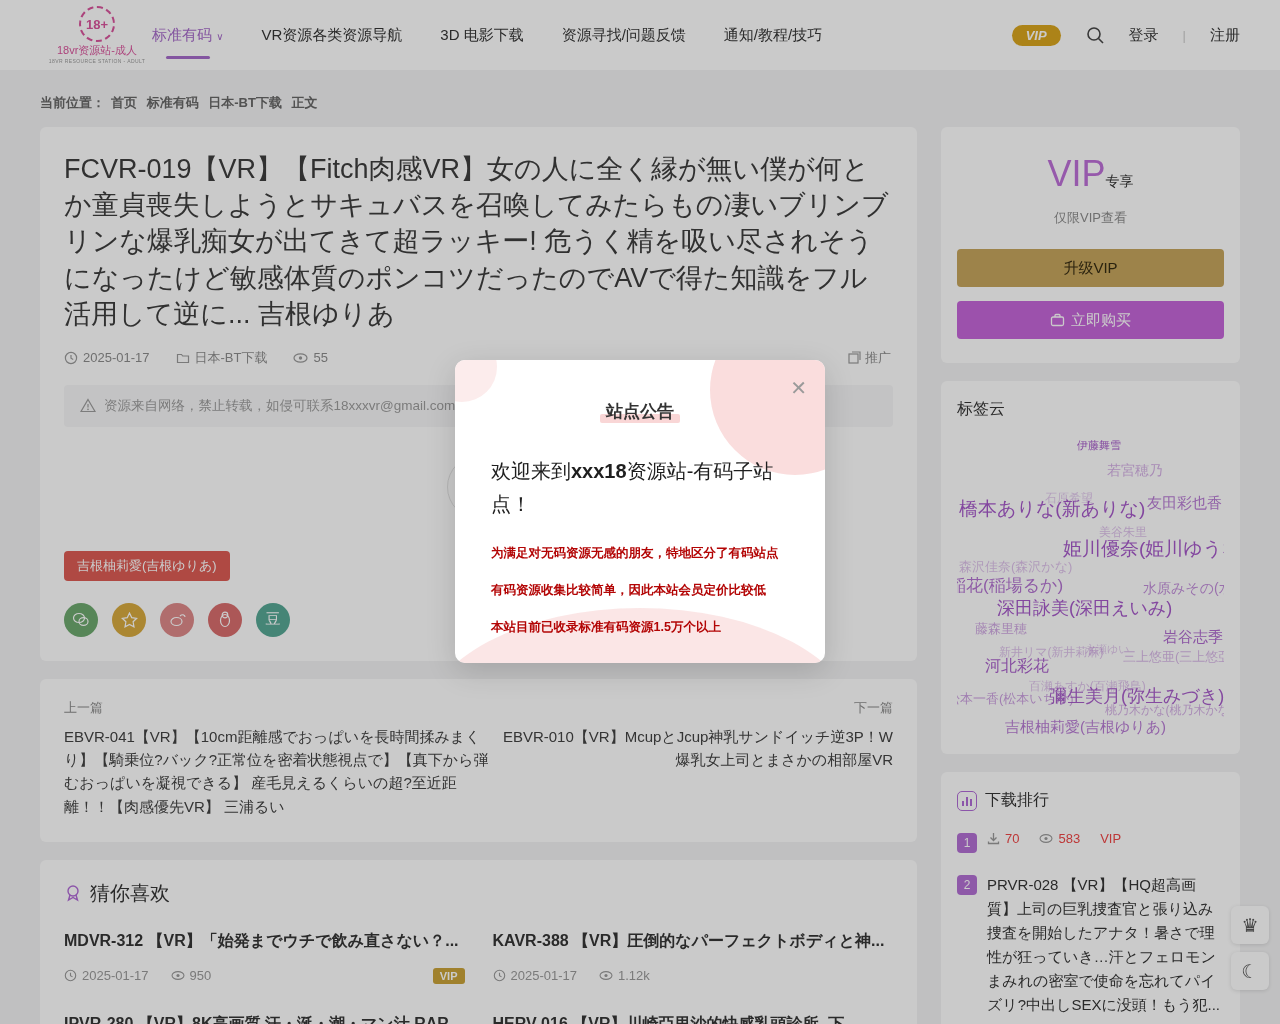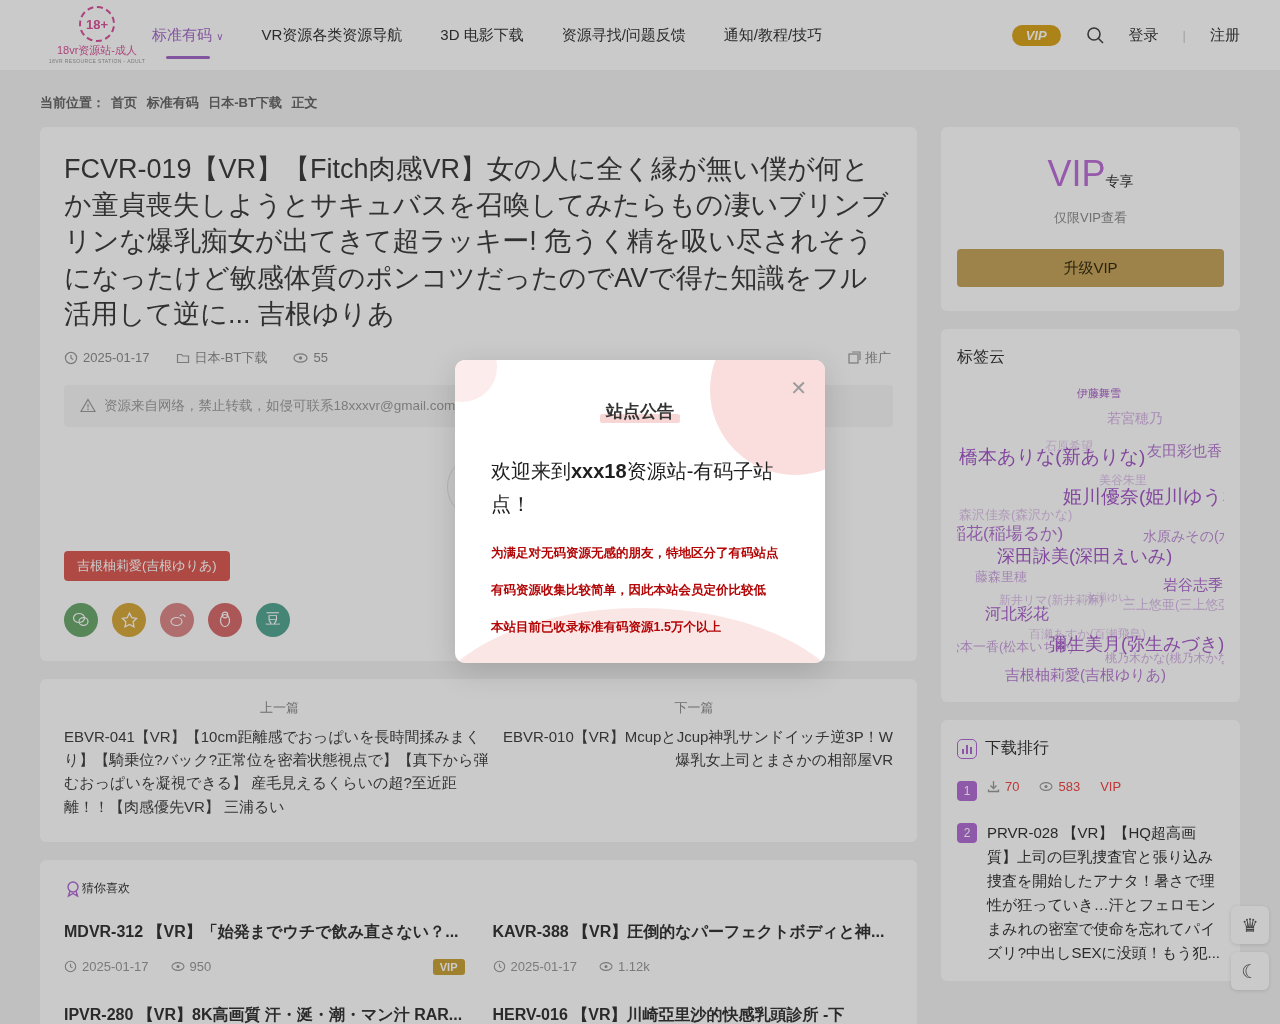--- a/index.html
+++ b/index.html
@@ -57,26 +57,26 @@
   .share-btn { width:34px; height:34px; border-radius:50%; display:flex; align-items:center;
     justify-content:center; cursor:pointer; color:#fff; font-size:15px; }
   .share-wechat { background:#6ca86d; } .share-qzone { background:#d8a93d; }
   .share-weibo { background:#de8888; } .share-qq { background:#d96c6c; }
   .share-douban { background:#55a794; }
 
   
   .pn-card { padding:20px 24px 24px; display:flex; }
   .pn-col { width:52%; }
   .pn-col.next { width:48%; text-align:right; }
-  .pn-label { font-size:13px; color:#8b8b8b; margin-bottom:8px;text-align:center; }
+  .pn-label { font-size:13px; color:#8b8b8b; margin-bottom:8px; }
   .pn-title { font-size:15px; color:#404040; line-height:1.55; cursor:pointer; }
 
   
   .rel-card { padding:20px 24px 28px; }
-  .rel-head { display:flex; align-items:center; font-size:12px; color:#333; margin-bottom:24px; }
+  .rel-head { display:flex; align-items:center; gap:8px; font-size:20px; color:#333; margin-bottom:24px; }
   .rel-grid { display:grid; grid-template-columns:1fr 1fr; column-gap:28px; row-gap:30px; }
   .rel-title { font-size:16px; font-weight:bold; color:#333; white-space:nowrap; overflow:hidden;
     text-overflow:ellipsis; cursor:pointer; }
   .rel-meta { margin-top:16px; display:flex; align-items:center; gap:22px; color:#999; font-size:13px; }
   .rel-meta .m { display:flex; align-items:center; gap:5px; }
   .vip-badge { margin-left:auto; background:#c9a236; color:#fff; font-size:11px; font-weight:bold;
     padding:2px 7px; border-radius:3px; }
 
   
   .vip-card { padding:26px 16px 24px; text-align:center; }
@@ -318,20 +318,27 @@
 </div>
 
 <div class="sidebar">
 
   <div class="card vip-card">
     <div>
       <span class="vip-title-big">VIP</span><span class="vip-title-small">专享</span>
     </div>
     <div class="vip-sub">仅限VIP查看</div>
     <button class="btn btn-upgrade">升级VIP</button>
+    <button class="btn btn-buy">
+      <svg class="icon-svg" width="15" height="14" viewBox="0 0 15 14">
+          <rect x="1.5" y="4" width="12" height="8.5" rx="1.5" fill="none" stroke="#fff" stroke-width="1.3"></rect>
+          <path d="M5 4V2.5A1 1 0 016 1.5h3a1 1 0 011 1V4" fill="none" stroke="#fff" stroke-width="1.3"></path>
+        </svg>
+      <span>立即购买</span>
+    </button>
   </div>
 
   <div class="card tag-card">
     <div class="side-head">标签云</div>
     <div class="cloud">
       <span style="left:120px;top:10px;font-size:11px;opacity:.92">伊藤舞雪</span>
       <span style="left:150px;top:34px;font-size:14px;opacity:.45">若宮穂乃</span>
       <span style="left:88px;top:62px;font-size:12px;opacity:.3">石原希望</span>
       <span style="left:2px;top:68px;font-size:19px;opacity:.95">橋本ありな(新ありな)</span>
       <span style="left:190px;top:66px;font-size:15px;opacity:.75">友田彩也香</span>

